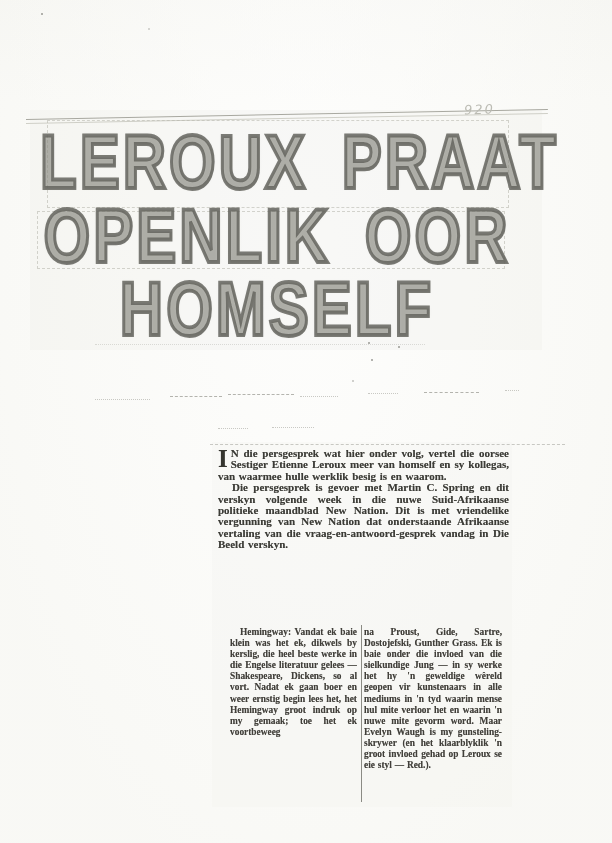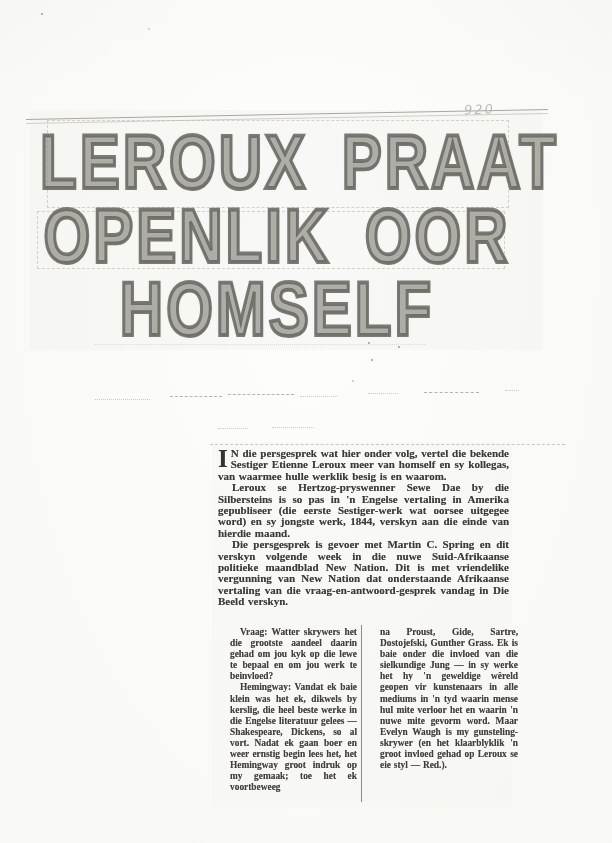--- a/index.html
+++ b/index.html
@@ -60,21 +60,21 @@
   
   .qa-col{
     position:absolute;top:627px;
     font-size:9.4px;line-height:11.1px;font-weight:700;color:#413f3a;
     text-align:justify;word-spacing:.5px;
     text-shadow:0 0 .4px rgba(70,70,64,.5);
   }
   .qa-col p{margin:0;}
   .qa-col p.indent{text-indent:10px;}
   .col-left{left:230px;width:127px;}
-  .col-right{left:380px;width:138px;}
+  .col-right{left:364px;width:138px;}
   .col-rule{position:absolute;left:361px;top:625px;height:177px;width:0;border-left:1.3px solid #8b8b84;}
 
   
   .noise{position:absolute;pointer-events:none;}
   .dashline{border-top:1px dotted rgba(150,150,142,.5);height:0;}
   .dashline.dark{border-top:1px dashed rgba(120,120,112,.55);}
   .speck{width:2px;height:2px;background:rgba(90,90,84,.6);border-radius:50%;}
 </style>
 </head>
 <body>
@@ -89,27 +89,25 @@
 <div class="handwriting">920</div>
 
 <div class="cutbox" style="left:47px;top:120px;width:460px;height:86px;"></div>
 <div class="cutbox" style="left:37px;top:211px;width:466px;height:56px;"></div>
 
 <div class="headline-line hl1">LEROUX PRAAT</div>
 <div class="headline-line hl2">OPENLIK OOR</div>
 <div class="headline-line hl3">HOMSELF</div>
 
 <div class="intro">
-  <p><span class="dropcap">I</span><span>N die persgesprek wat hier onder volg, vertel die bekende Sestiger Etienne Leroux meer van homself en sy kollegas, van waarmee hulle werklik besig is en waarom.</span></p>
-  <p class="indent">Leroux se Hertzog-pryswenner Sewe Dae by die Silbersteins is so pas in 'n Engelse vertaling in Amerika gepubliseer (die eerste Sestiger-werk wat oorsee uitgegee word) en sy jongste werk, 1844, verskyn aan die einde van hierdie maand.</p>
+  <p><span class="dropcap">I</span><span>N die persgesprek wat hier onder volg, vertel die oorsee Sestiger Etienne Leroux meer van homself en sy kollegas, van waarmee hulle werklik besig is en waarom.</span></p>
   <p class="indent">Die persgesprek is gevoer met Martin C. Spring en dit verskyn volgende week in die nuwe Suid-Afrikaanse politieke maandblad New Nation. Dit is met vriendelike vergunning van New Nation dat onderstaande Afrikaanse vertaling van die vraag-en-antwoord-gesprek vandag in Die Beeld verskyn.</p>
 </div>
 
 <div class="qa-col col-left">
-  <p class="indent"><b>Vraag:</b><span> Watter skrywers het die grootste aandeel daarin gehad om jou kyk op die lewe te bepaal en om jou werk te beinvloed?</span></p>
   <p class="indent"><b>Hemingway:</b><span> Vandat ek baie klein was het ek, dikwels by kerslig, die heel beste werke in die Engelse literatuur gelees — Shakespeare, Dickens, so al vort. Nadat ek gaan boer en weer ernstig begin lees het, het Hemingway groot indruk op my gemaak; toe het ek voortbeweeg</span></p>
 </div>
 <div class="col-rule"></div>
 <div class="qa-col col-right">
   <p>na Proust, Gide, Sartre, Dostojefski, Gunther Grass. Ek is baie onder die invloed van die sielkundige Jung — in sy werke het hy 'n geweldige wêreld geopen vir kunstenaars in alle mediums in 'n tyd waarin mense hul mite verloor het en waarin 'n nuwe mite gevorm word. Maar Evelyn Waugh is my gunsteling-skrywer (en het klaarblyklik 'n groot invloed gehad op Leroux se eie styl — Red.).</p>
 </div>
 
 <div class="noise speck" style="left:41px;top:13px;"></div>
 <div class="noise speck" style="left:148px;top:28px;opacity:.5;"></div>
 <div class="noise dashline" style="left:95px;top:344px;width:330px;opacity:.6;"></div>

